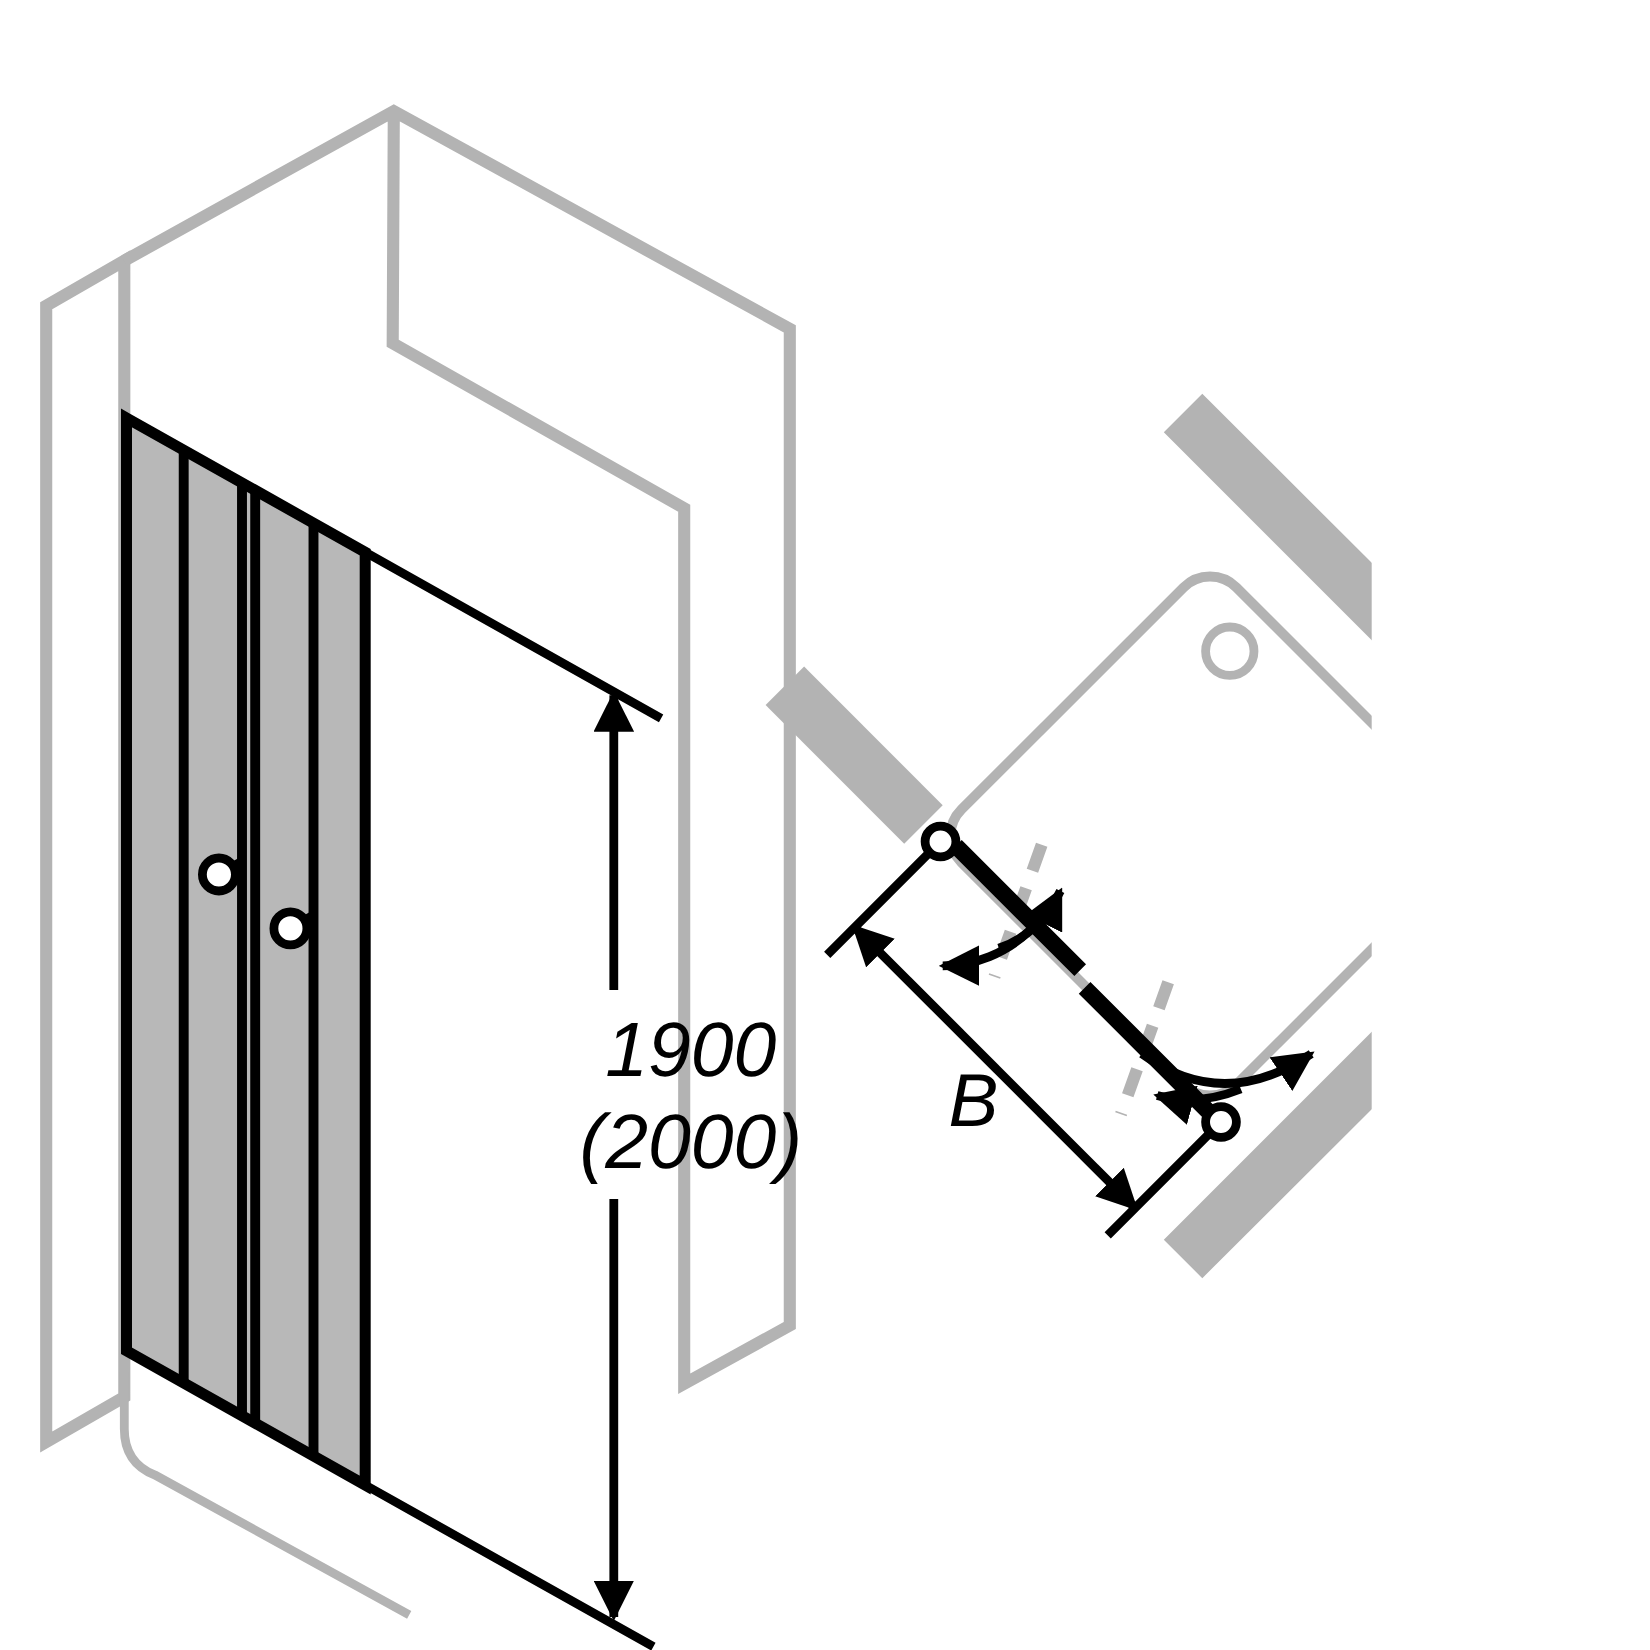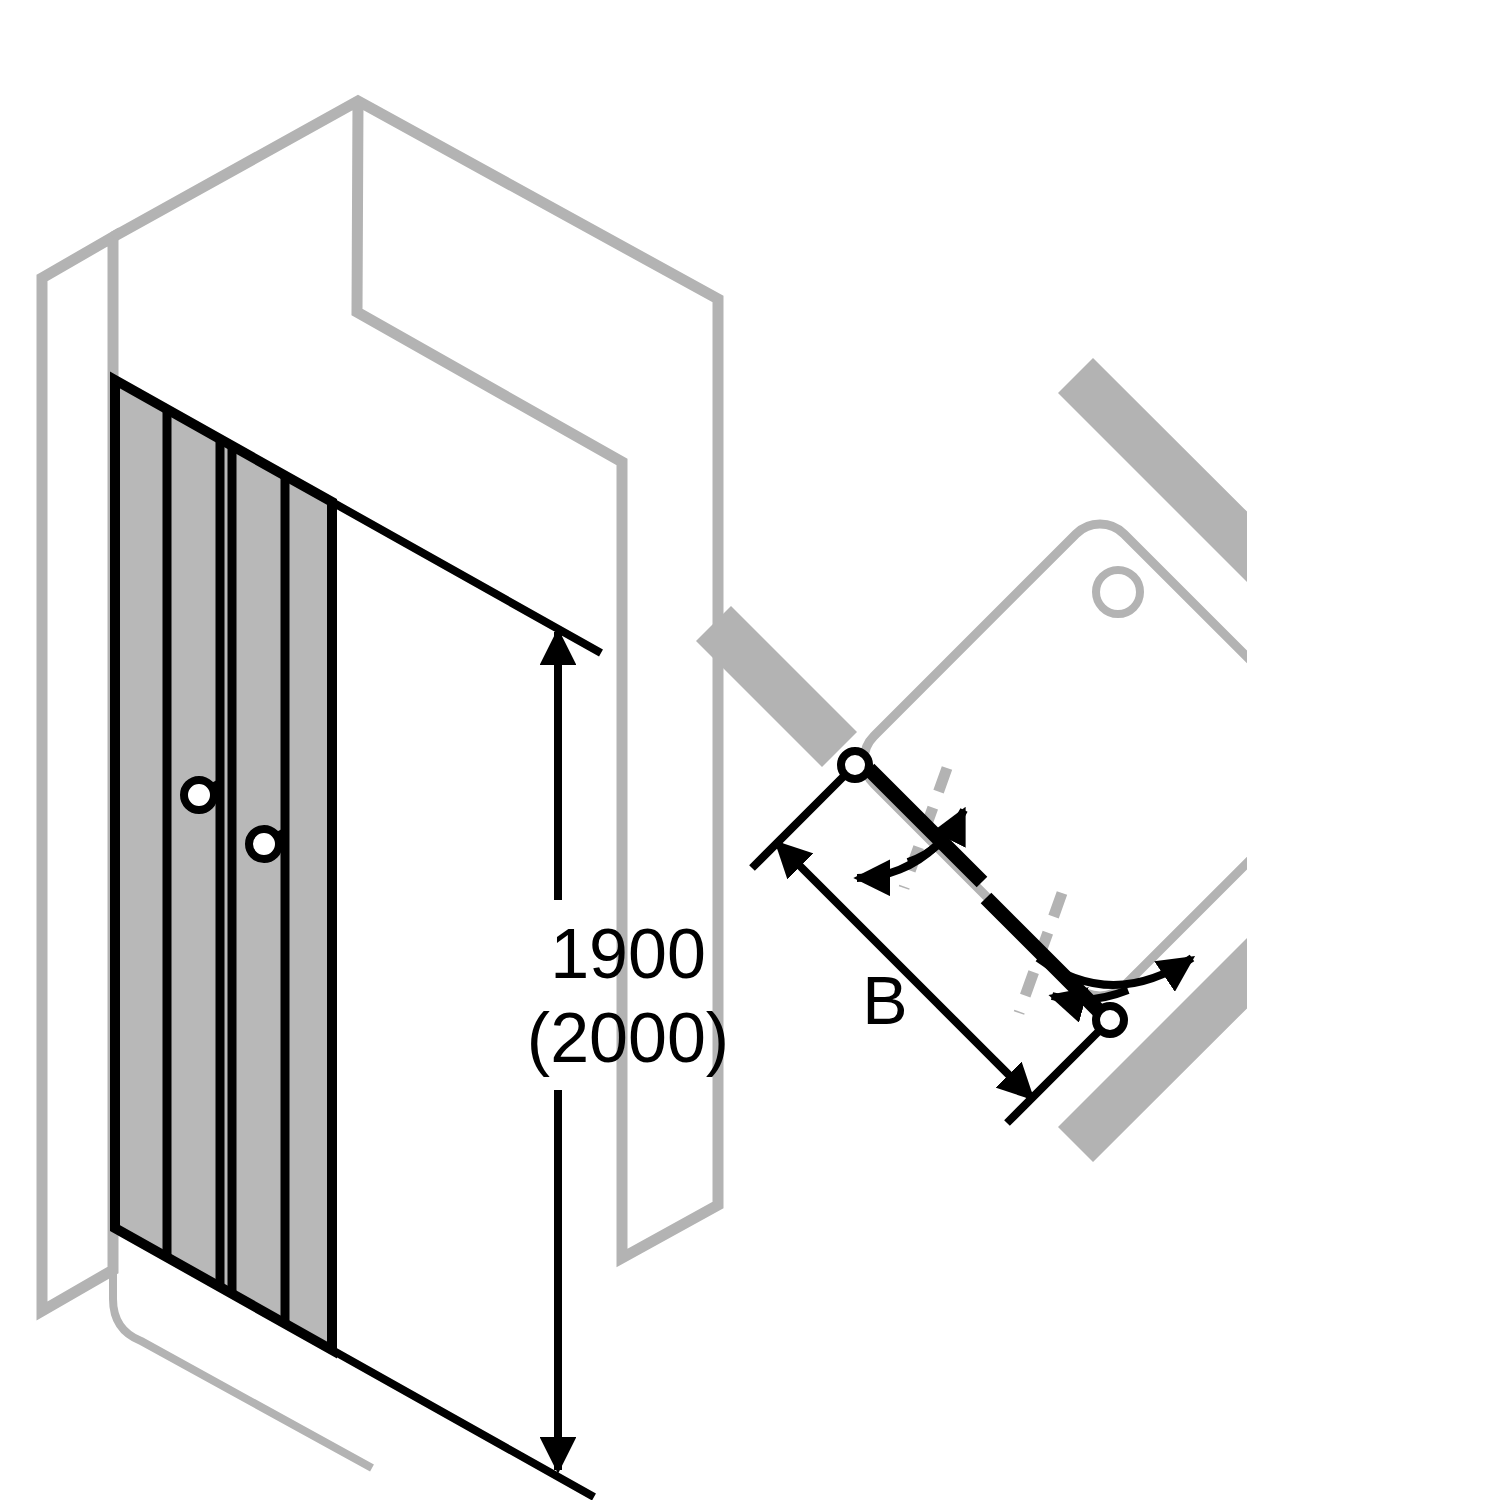--- a/index.html
+++ b/index.html
@@ -1,16 +1,16 @@
 <!DOCTYPE html>
 <html><head>
 <meta charset="utf-8">
 <style>
   html,body{margin:0;padding:0;background:#ffffff;}
-  .stage{width:1247px;height:1500px;position:relative;background:#ffffff;overflow:hidden;}
+  .stage{width:1247px;height:1500px;position:relative;background:#ffffff;overflow:hidden;font-style:italic;}
   svg{display:block;}
   .dim-text{
     font-family:"Liberation Sans", sans-serif;
     font-weight:400;
     fill:#000000;
   }
 </style>
 </head>
 <body>
 

